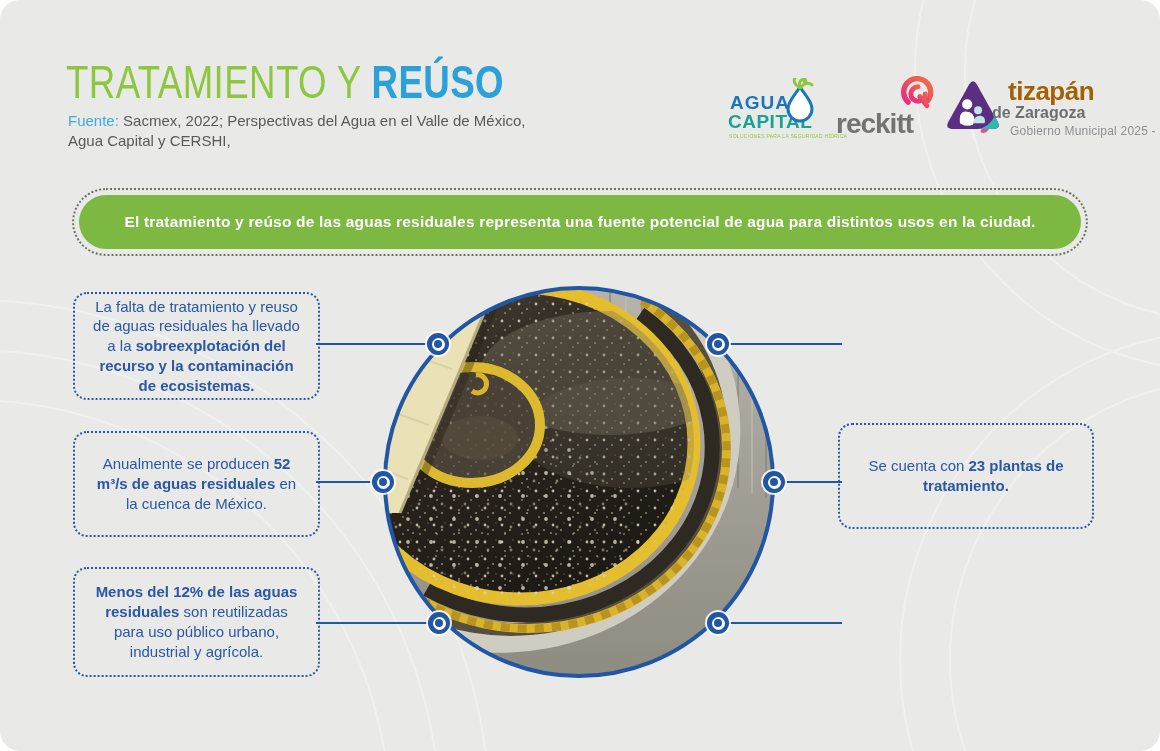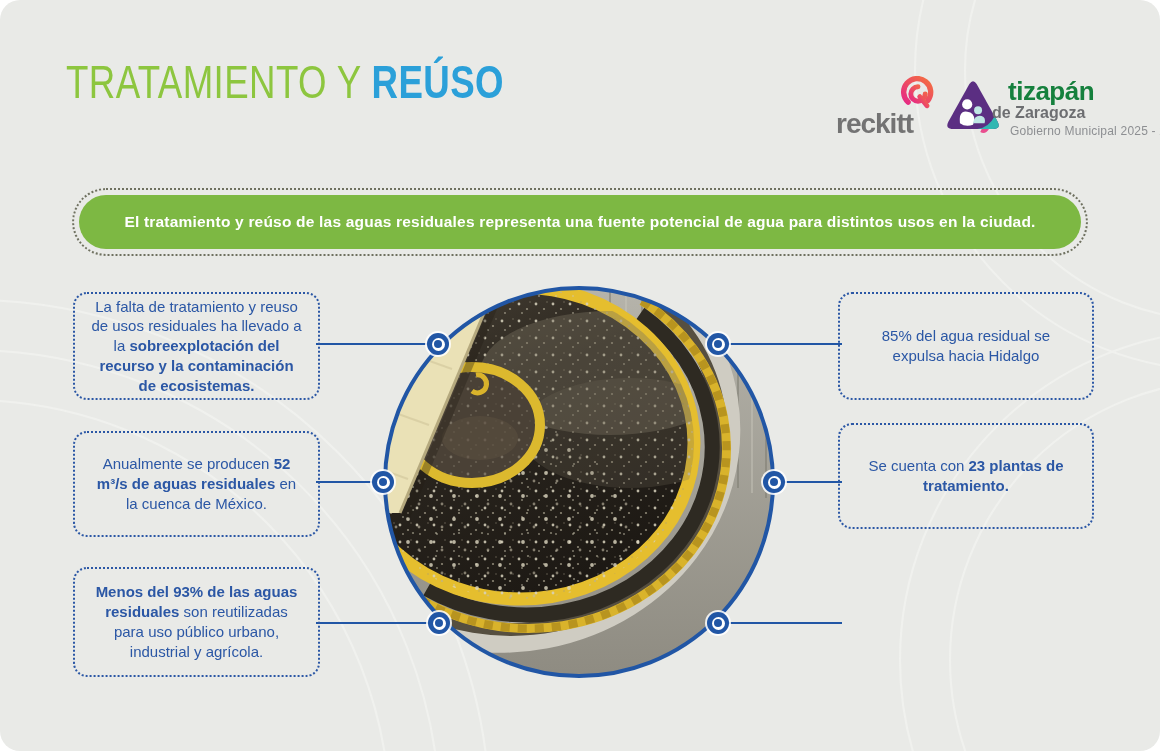--- a/index.html
+++ b/index.html
@@ -28,21 +28,21 @@
   .logo-agua{left:727px;top:82px;width:104px;height:64px;}
   .agua-word1{position:absolute;left:3px;top:10px;font-size:19px;font-weight:700;color:#1b75bb;letter-spacing:1px;}
   .agua-word2{position:absolute;left:1px;top:29px;font-size:19px;font-weight:700;color:#17a294;letter-spacing:.5px;}
   .agua-tag{position:absolute;left:2px;top:51px;font-size:5px;color:#8dc63f;letter-spacing:.3px;white-space:nowrap;}
   .agua-drop{position:absolute;right:14px;top:-4px;}
   .logo-reckitt{left:836px;top:76px;width:106px;height:72px;}
   .reckitt-word{position:absolute;left:0;bottom:8px;font-size:28px;font-weight:700;color:#737373;letter-spacing:-1px;}
   .reckitt-ico{position:absolute;right:6px;top:0;}
   .logo-tizapan{left:944px;top:74px;width:176px;height:78px;}
   .tiz-ico{position:absolute;left:0;top:4px;}
-  .tiz-name{position:absolute;left:64px;top:2px;font-size:26px;font-weight:700;color:#15803d;letter-spacing:-.5px;}
+  .tiz-name{position:absolute;left:64px;top:2px;font-size:26px;font-weight:700;color:#a16207;letter-spacing:-.5px;}
   .tiz-sub{position:absolute;left:48px;top:30px;font-size:16px;font-weight:700;color:#6d6e71;}
   .tiz-gov{position:absolute;left:66px;top:50px;font-size:12px;color:#8d8f92;letter-spacing:.2px;white-space:nowrap;}
   
   .banner-outer{
     position:absolute;left:72px;top:188px;width:1016px;height:68px;
     border:2px dotted #6f7160;border-radius:36px;box-sizing:border-box;padding:5px;
   }
   .banner-inner{
     width:100%;height:100%;background:#7db843;border-radius:28px;
     display:flex;align-items:center;justify-content:center;
@@ -97,21 +97,38 @@
       <circle cx="1215" cy="70" r="250"></circle>
       <circle cx="1215" cy="70" r="300"></circle>
       <circle cx="1230" cy="660" r="280"></circle>
       <circle cx="1230" cy="660" r="330"></circle>
     </g>
   </svg>
 
   <div class="title">
     <span class="t-green">TRATAMIENTO Y </span><span class="t-blue">REÚSO</span>
   </div>
-
+  <div class="source">
+    <span class="src-label">Fuente:</span><span> Sacmex, 2022; Perspectivas del Agua en el Valle de México, Agua Capital y CERSHI,</span>
+  </div>
+
+  <div class="logo logo-agua">
+    <span class="agua-word1">AGUA</span>
+    <span class="agua-word2">CAPITAL</span>
+    <span class="agua-tag">SOLUCIONES PARA LA SEGURIDAD HÍDRICA</span>
+    <svg class="agua-drop" width="34" height="46" viewBox="0 0 34 46">
+      <path d="M17 9 C22 17 29 23 29 31 a12 12 0 1 1 -24 0 C5 23 12 17 17 9 Z" fill="#ffffff" stroke="#1b75bb" stroke-width="3"></path>
+      <g stroke="#8dc63f" stroke-width="3" stroke-linecap="round" fill="none">
+        <path d="M17 10 C15 4 18 1 22 1"></path>
+        <path d="M18 9 C21 5 26 4 29 7"></path>
+        <path d="M16 9 C12 7 10 3 12 0"></path>
+      </g>
+      <circle cx="22" cy="3" r="2.4" fill="#8dc63f"></circle>
+    </svg>
+  </div>
 
   <div class="logo logo-reckitt">
     <svg class="reckitt-ico" width="36" height="36" viewBox="0 0 40 40">
       <defs>
         <linearGradient id="rg" x1="0" y1="1" x2="1" y2="0">
           <stop offset="0" stop-color="#e62a84"></stop>
             <stop offset="1" stop-color="#f4703f"></stop>
         </linearGradient>
       </defs>
       <path d="M9 29 a15 15 0 1 1 22 -2" fill="none" stroke="url(#rg)" stroke-width="6" stroke-linecap="round"></path>
@@ -237,29 +254,26 @@
   </div>
 
   <div class="dot d1"></div>
   <div class="dot d2"></div>
   <div class="dot d3"></div>
   <div class="dot d4"></div>
   <div class="dot d5"></div>
   <div class="dot d6"></div>
 
   <div class="fb fb-l1">
-    <div><span>La falta de tratamiento y reuso de usos residuales ha llevado a la </span><b>sobreexplotación del recurso y la contaminación de ecosistemas.</b><span></span></div>
+    <div><span>La falta de tratamiento y reuso de aguas residuales ha llevado a la </span><b>sobreexplotación del recurso y la contaminación de ecosistemas.</b><span></span></div>
   </div>
   <div class="fb fb-l2">
     <div><span>Anualmente se producen </span><b>52 m³/s de aguas residuales</b><span> en la cuenca de México.</span></div>
   </div>
   <div class="fb fb-l3">
-    <div><span></span><b>Menos del 93% de las aguas residuales</b><span> son reutilizadas para uso público urbano, industrial y agrícola.</span></div>
-  </div>
-
-  <div class="fb fb-r1">
-    <div><span>85% del agua residual se expulsa hacia Hidalgo</span><b></b><span></span></div>
-  </div>
+    <div><span></span><b>Menos del 12% de las aguas residuales</b><span> son reutilizadas para uso público urbano, industrial y agrícola.</span></div>
+  </div>
+
   <div class="fb fb-r2">
     <div><span>Se cuenta con </span><b>23 plantas de tratamiento.</b><span></span></div>
   </div>
 
 </div>
 
 </body></html>

